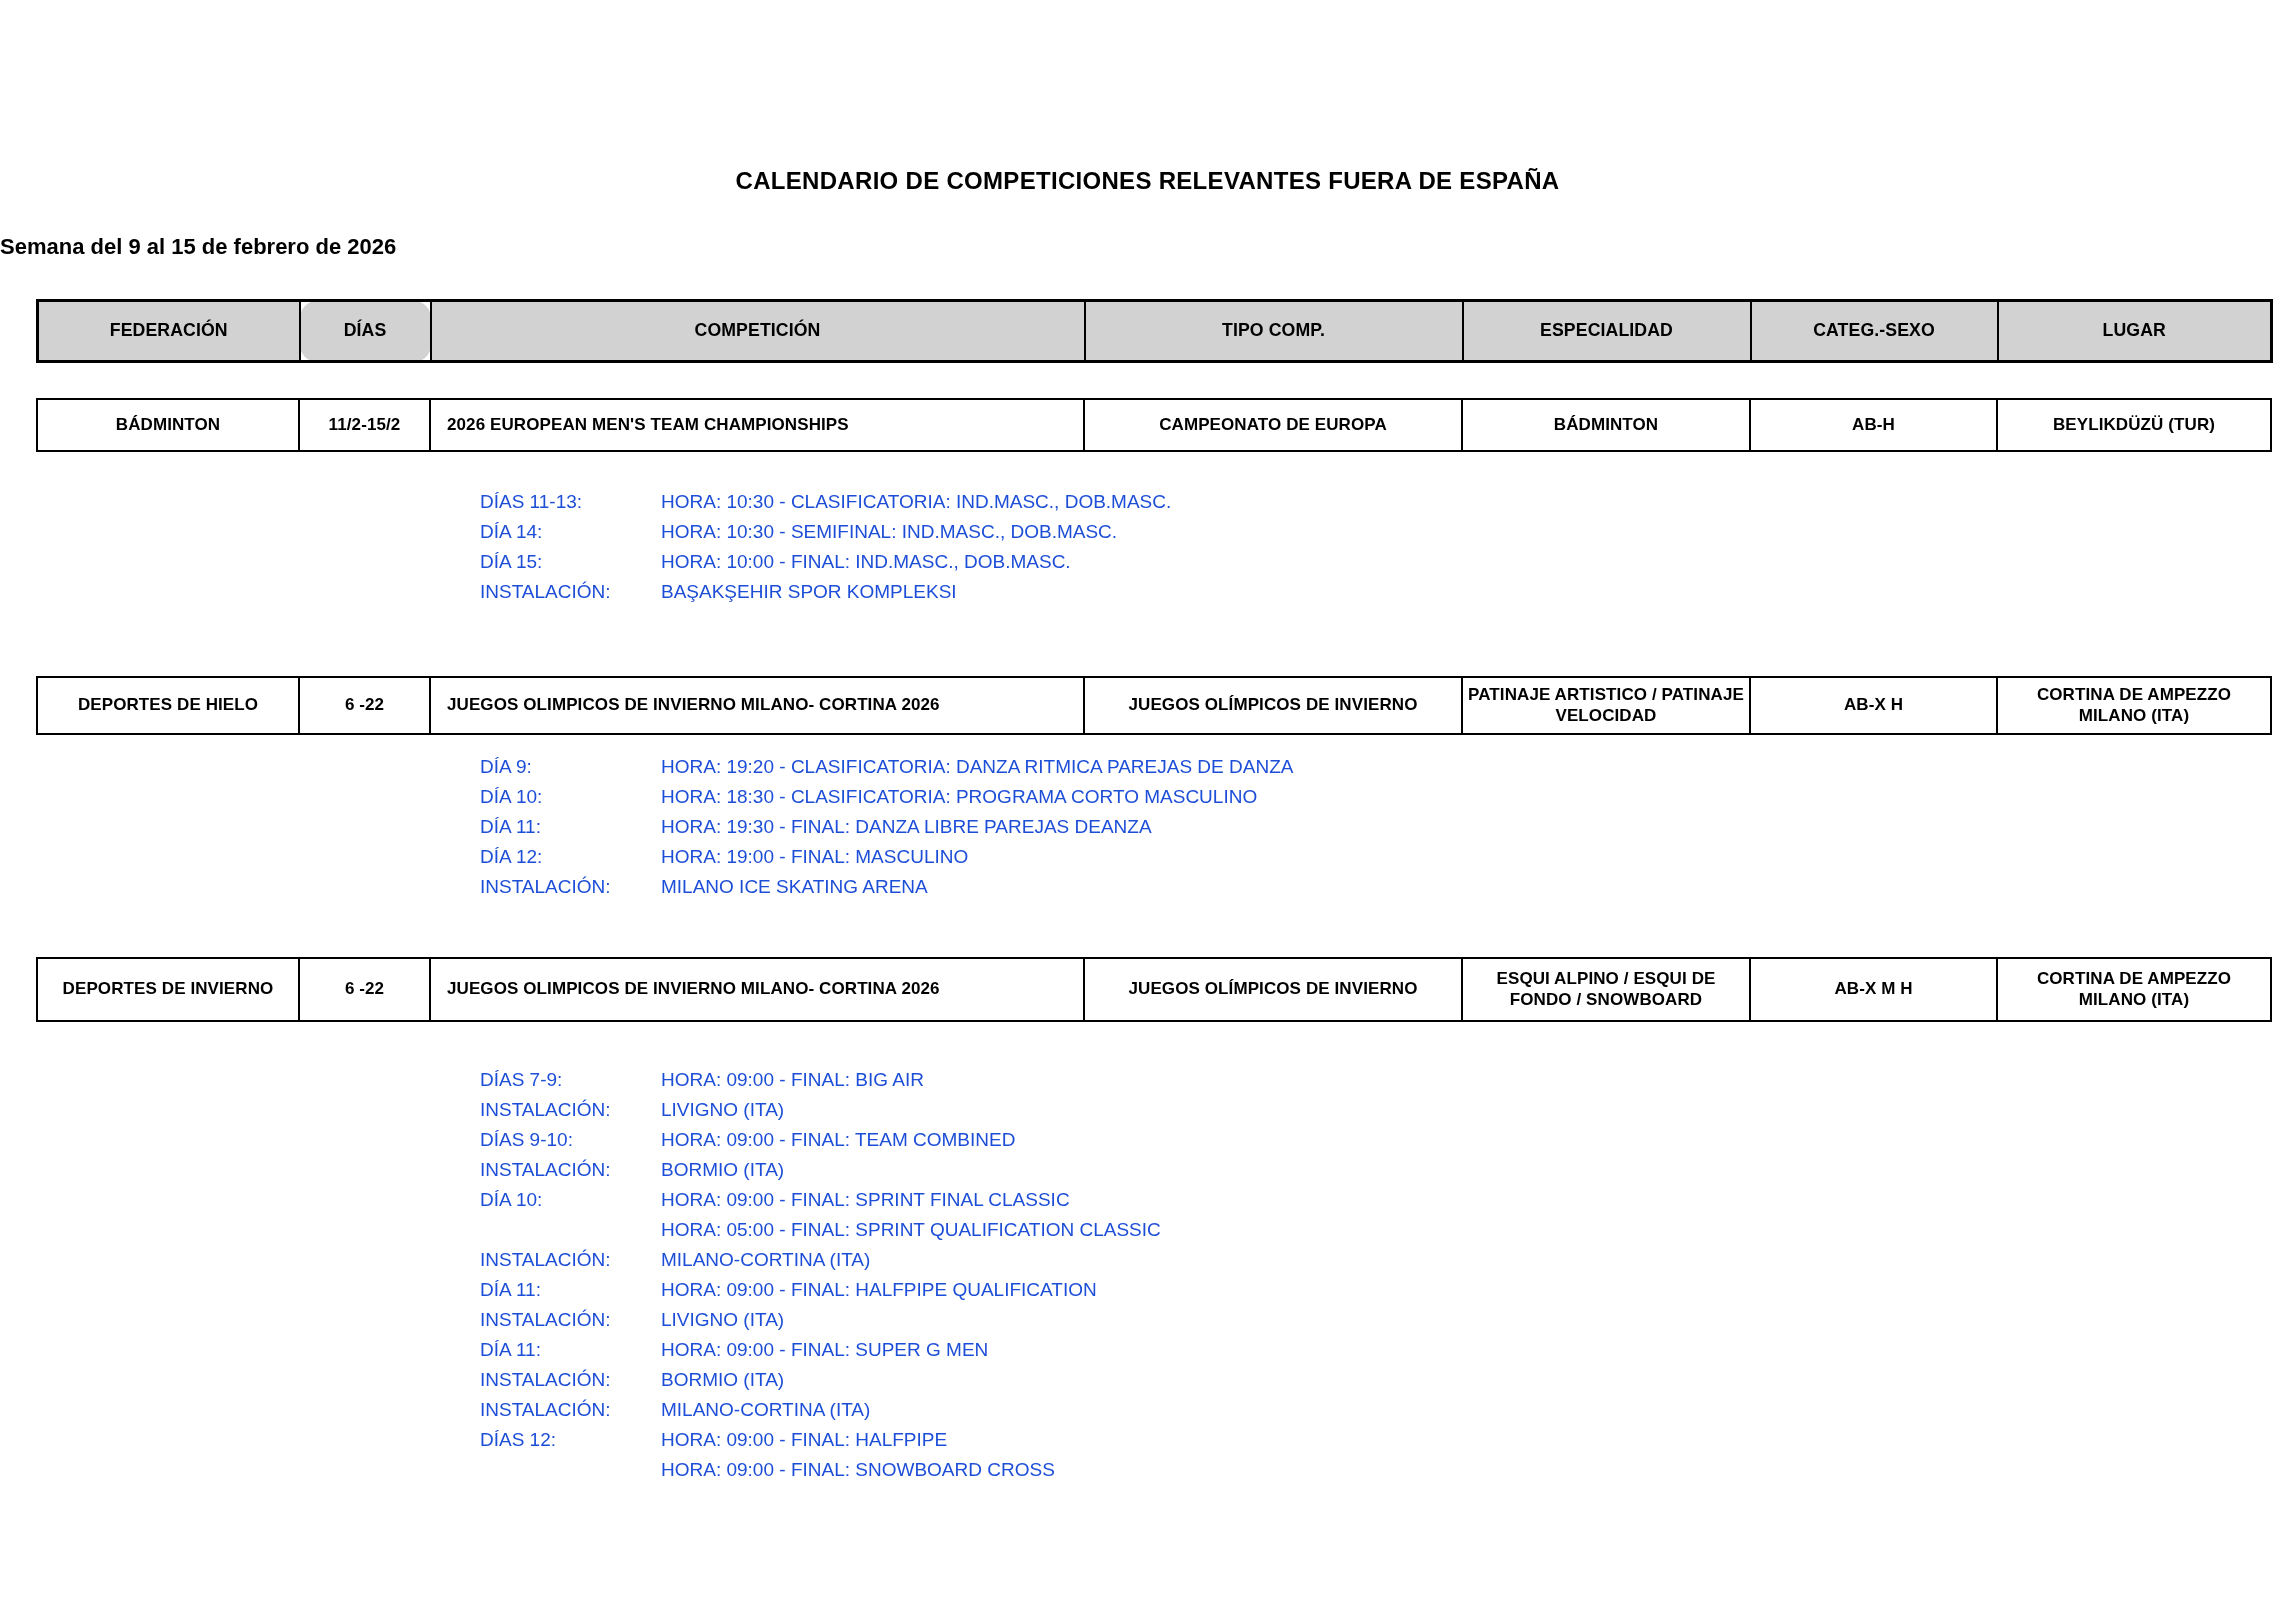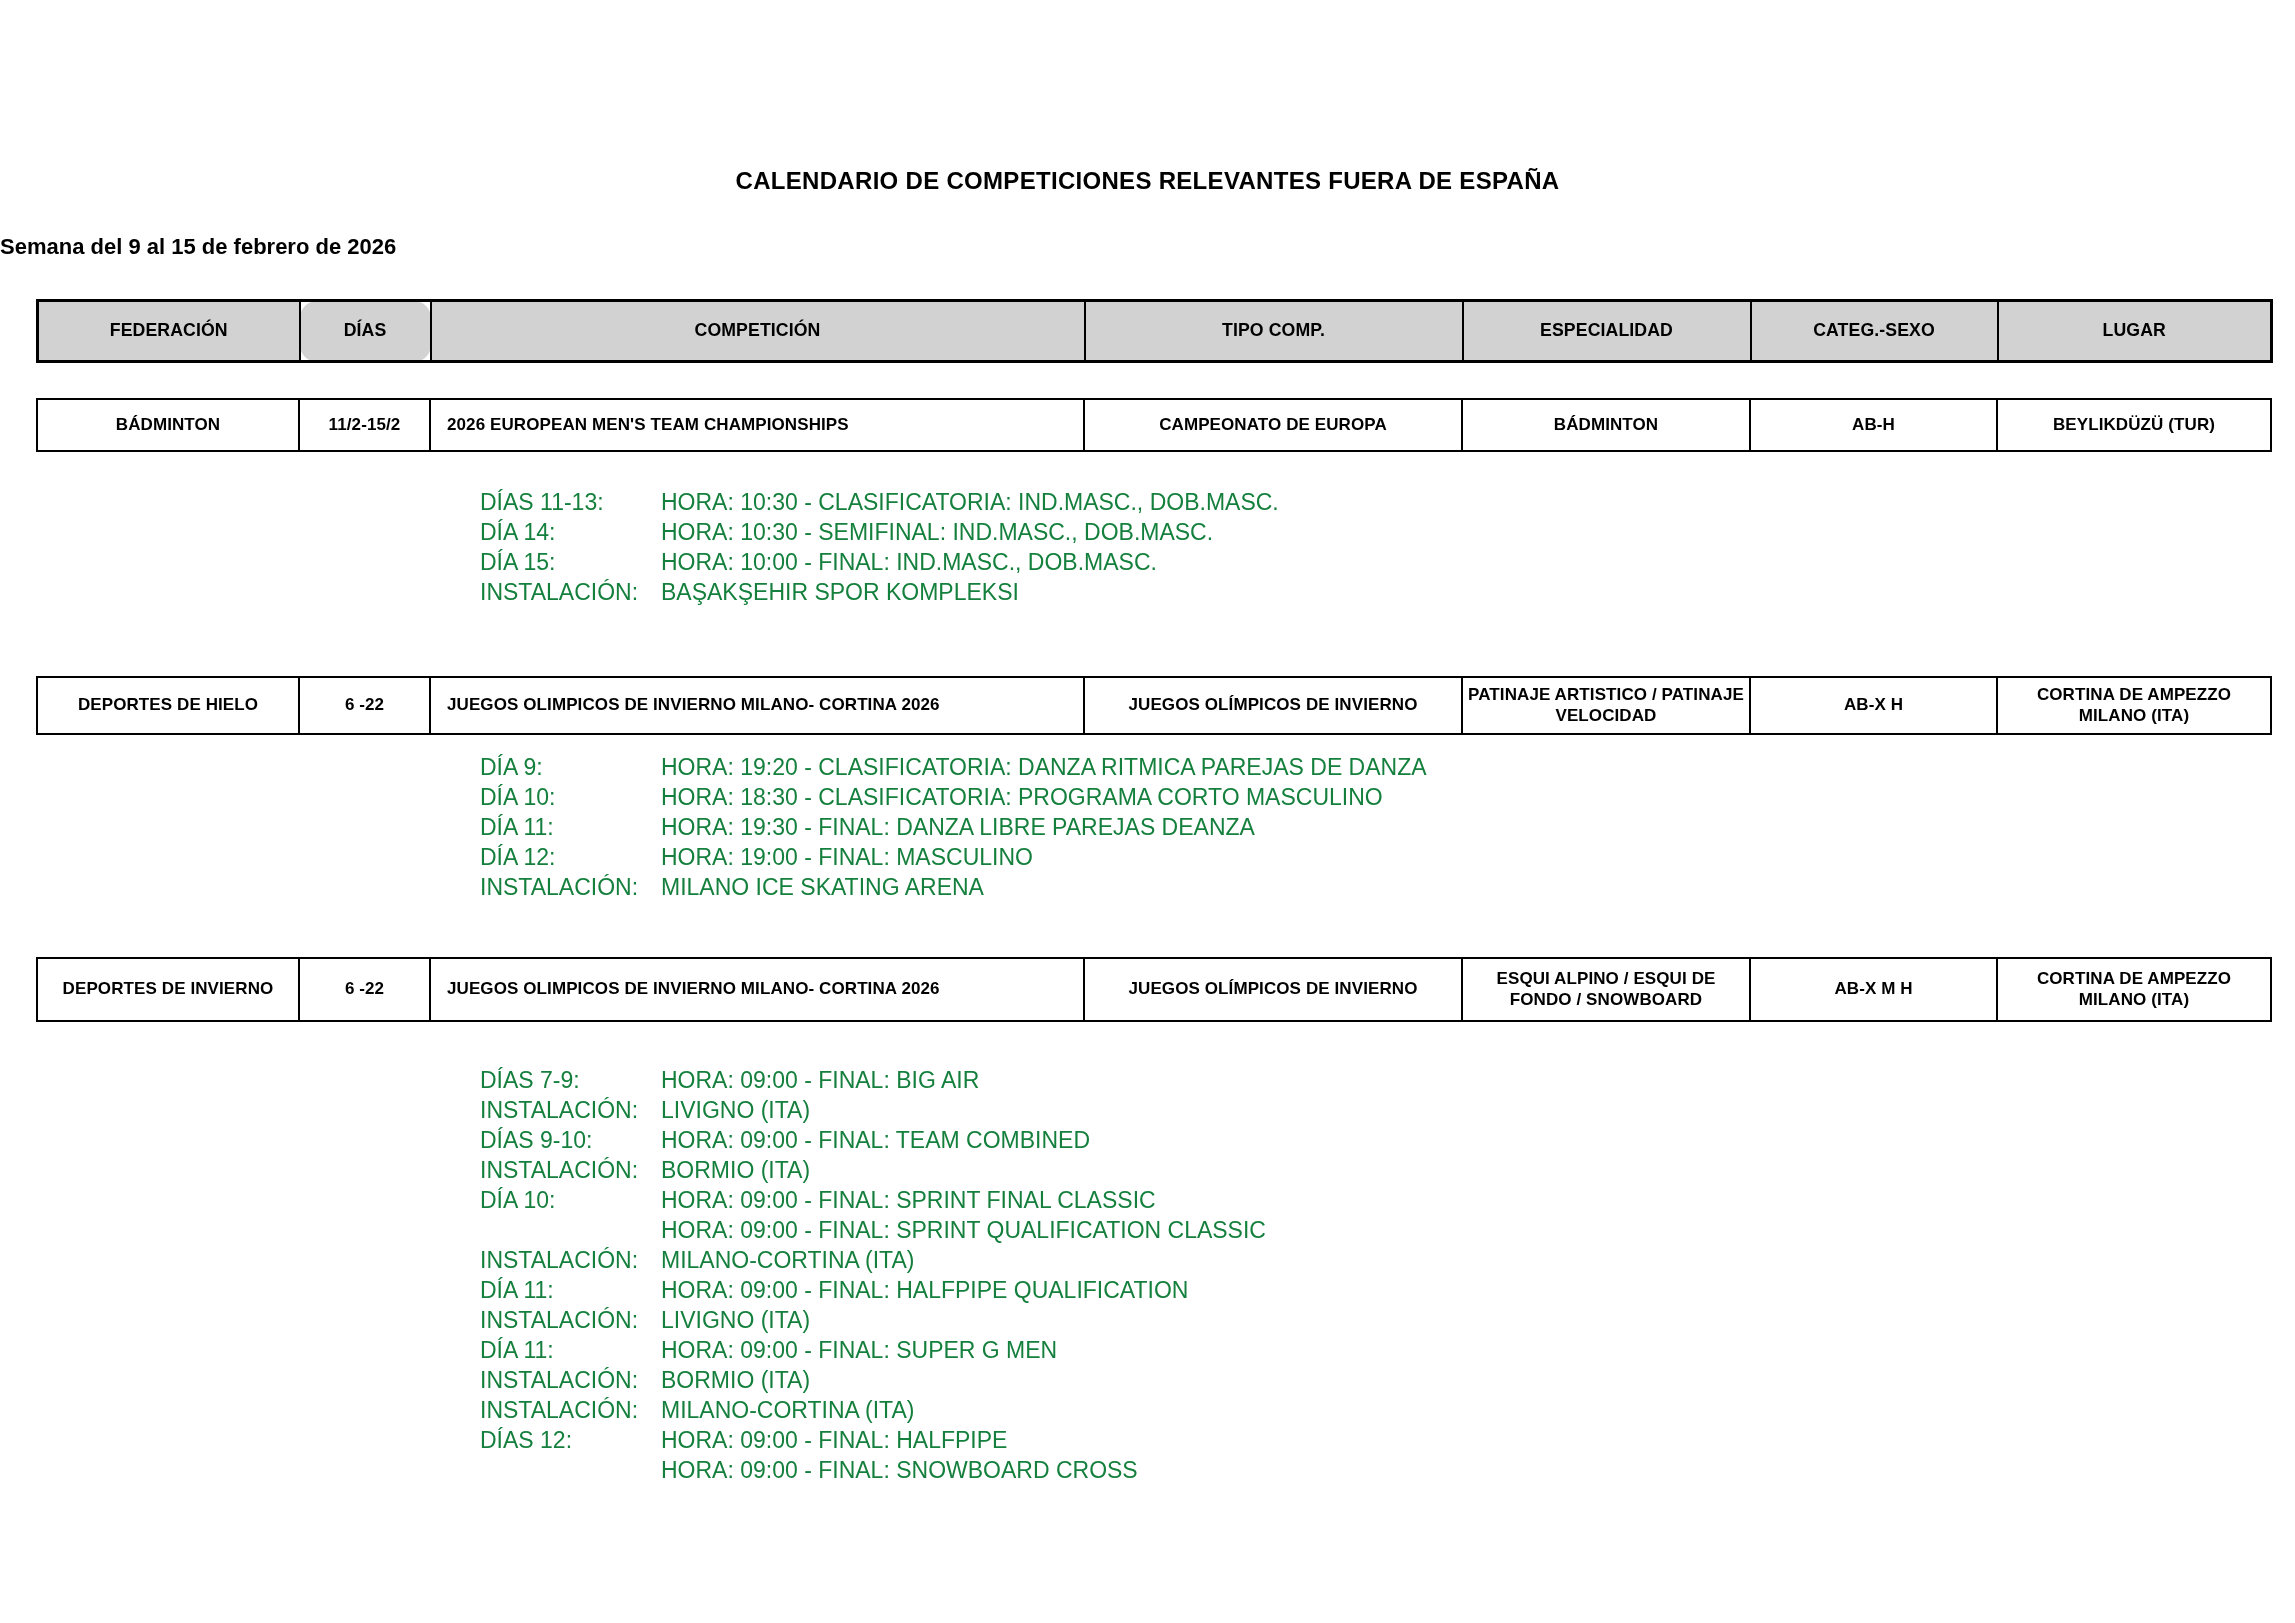--- a/index.html
+++ b/index.html
@@ -101,23 +101,23 @@
   .c-esp  { width: 288px; }
   .c-cat  { width: 247px; }
   .c-lug  { width: 274px; }
 
   
   .detail {
     position: absolute;
     left: 480px;
     font-family: "Liberation Sans", "DejaVu Sans", sans-serif;
     font-weight: normal;
-    font-size: 23px;
+    font-size: 19px;
     line-height: 30px;
-    color: #15803d;
+    color: #1d4ed8;
     white-space: nowrap;
   }
   .detail .drow {
     display: block;
     height: 30px;
   }
   .detail .dlabel {
     display: inline-block;
     width: 181px;
     vertical-align: top;
@@ -234,21 +234,21 @@
     <span class="drow">
       <span class="dlabel">DÍAS 9-10:</span><span class="dvalue">HORA: 09:00 - FINAL: TEAM COMBINED</span>
     </span>
     <span class="drow">
       <span class="dlabel">INSTALACIÓN:</span><span class="dvalue">BORMIO (ITA)</span>
     </span>
     <span class="drow">
       <span class="dlabel">DÍA 10:</span><span class="dvalue">HORA: 09:00 - FINAL: SPRINT FINAL CLASSIC</span>
     </span>
     <span class="drow">
-      <span class="dlabel"></span><span class="dvalue">HORA: 09:00 - FINAL: SPRINT QUALIFICATION CLASSIC</span>
+      <span class="dlabel"></span><span class="dvalue">HORA: 05:00 - FINAL: SPRINT QUALIFICATION CLASSIC</span>
     </span>
     <span class="drow">
       <span class="dlabel">INSTALACIÓN:</span><span class="dvalue">MILANO-CORTINA (ITA)</span>
     </span>
     <span class="drow">
       <span class="dlabel">DÍA 11:</span><span class="dvalue">HORA: 09:00 - FINAL: HALFPIPE QUALIFICATION</span>
     </span>
     <span class="drow">
       <span class="dlabel">INSTALACIÓN:</span><span class="dvalue">LIVIGNO (ITA)</span>
     </span>

